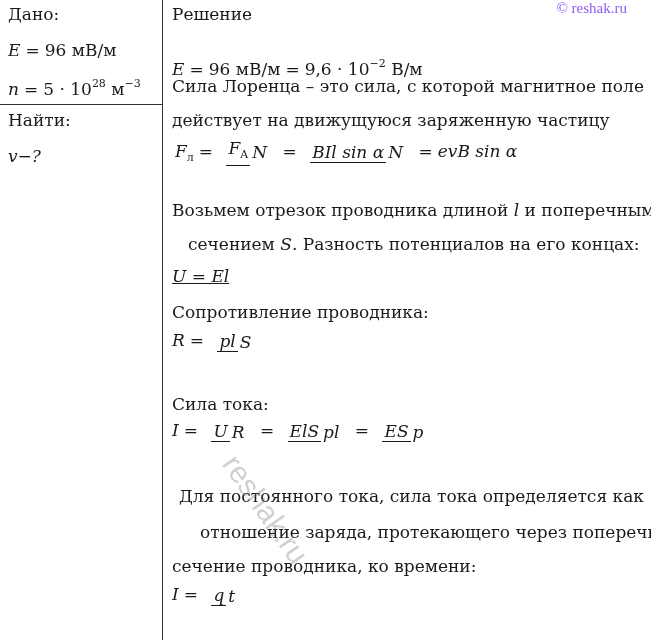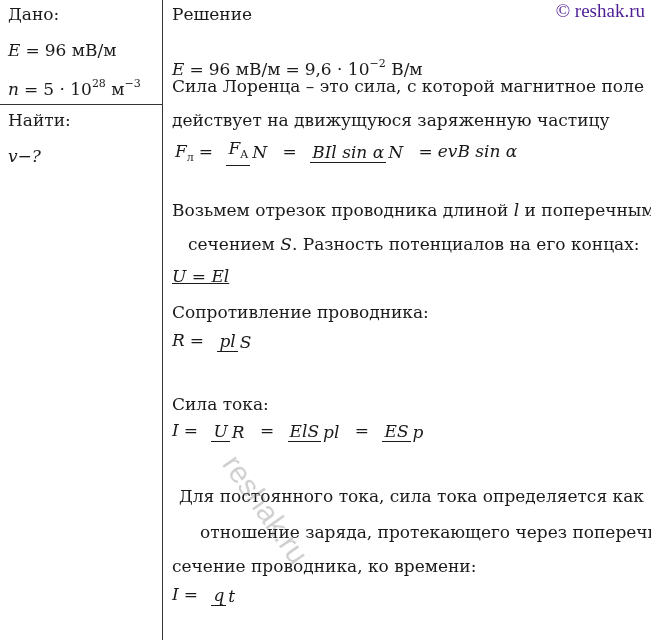--- a/index.html
+++ b/index.html
@@ -6,21 +6,21 @@
     body {
       width: 651px; height: 640px; position: relative; overflow: hidden;
       font-family: "DejaVu Serif", "Liberation Serif", serif;
       color: #1a1a1a;
     }
     .vline { position: absolute; left: 162px; top: 0; width: 1px; height: 640px; background: #333; }
     .hline { position: absolute; left: 0; top: 104px; width: 162px; height: 1px; background: #333; }
     .t { position: absolute; font-size: 17px; line-height: 20px; white-space: nowrap; }
     .math { font-family: "DejaVu Serif", "Liberation Serif", serif; }
     .i { font-style: italic; }
-    .watermark-top { position: absolute; right: 6px; top: 0; font-family: "Liberation Serif", serif; font-size: 19px; color: #4c1d95; }
+    .watermark-top { position: absolute; right: 24px; top: 0; font-family: "Liberation Serif", serif; font-size: 15px; color: #8b5cf6; }
     .frac { display: inline-flex; flex-direction: row; align-items: center; vertical-align: middle; margin: 0 3px; }
     .frac .num { border-bottom: 1.3px solid #1a1a1a; padding: 0 2px; line-height: 20px; }
     .frac .den { line-height: 20px; padding: 0 2px; }
     .eq { margin: 0 5px; }
     .sub { font-size: 11px; vertical-align: -4px; font-style: normal; }
     .sup { font-size: 11px; vertical-align: 8px; }
     .wm {
       position: absolute; left: 150px; top: 478px; width: 150px; height: 150px;
       color: rgba(120,120,120,0.35); font-family: "Liberation Sans", sans-serif;
       font-size: 30px; transform: rotate(55deg); pointer-events: none;

